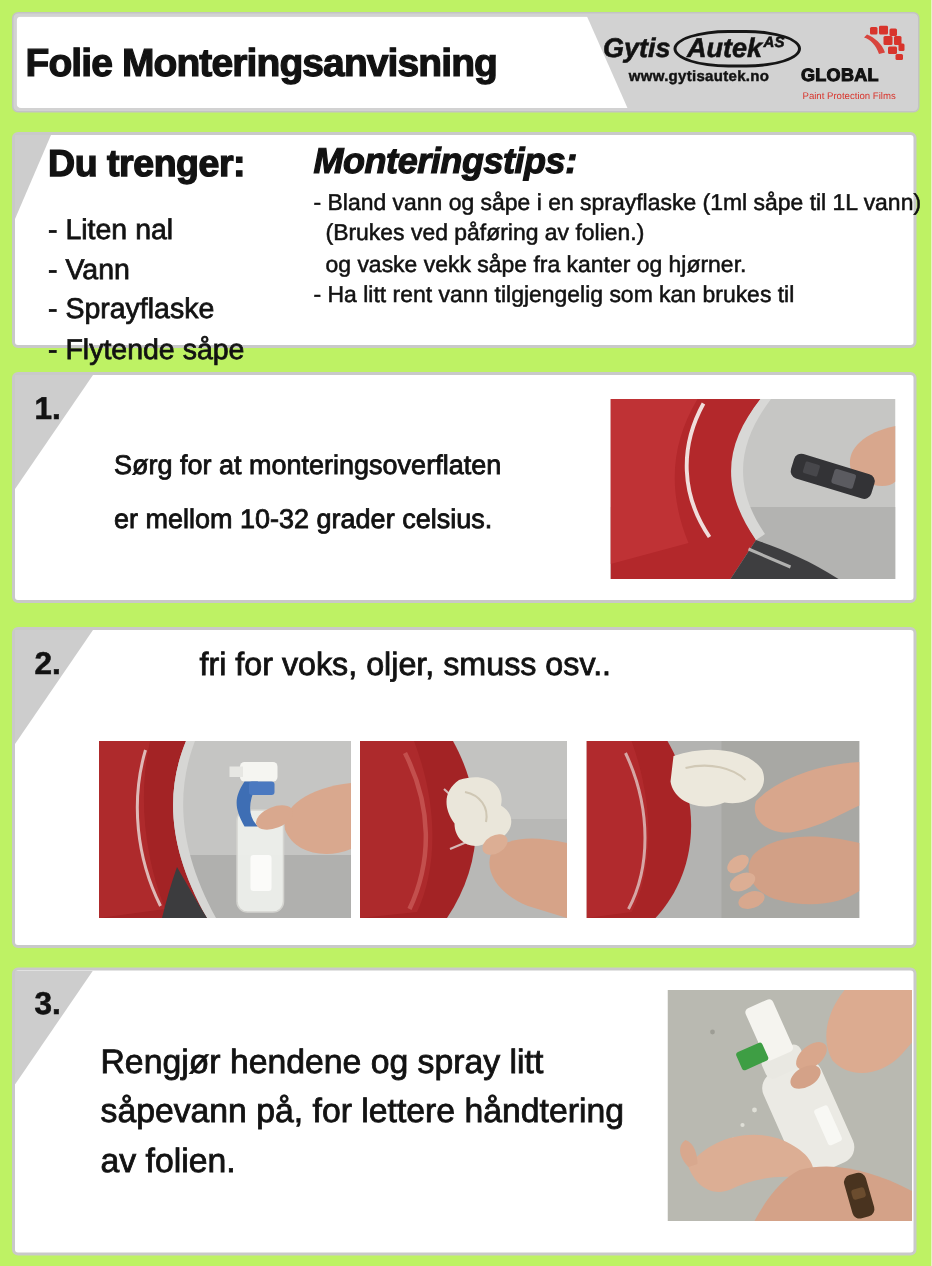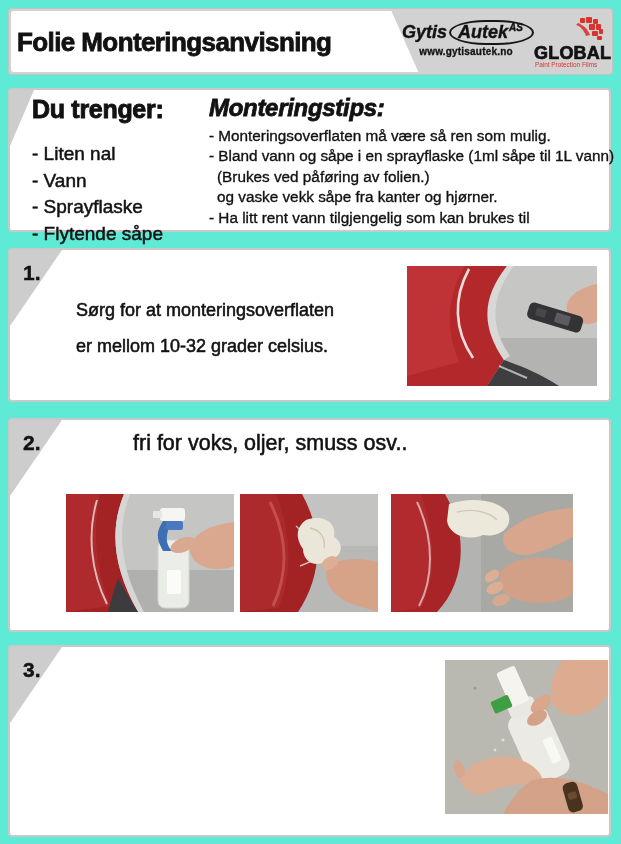--- a/index.html
+++ b/index.html
@@ -1,37 +1,37 @@
 <!DOCTYPE html>
 <html><head>
 <meta charset="utf-8">
 <style>
   html,body{margin:0;padding:0;background:#ffffff;}
-  .page{position:relative;width:621px;height:844px;background:#5eead4;
+  .page{position:relative;width:621px;height:844px;background:#bef264;
         font-family:"Liberation Sans",sans-serif;color:#121212;overflow:hidden;}
 
   
   .header-band{position:absolute;left:8px;top:8px;width:603px;height:65px;
                background:#d2d2d2;border:1px solid #c3c3c3;border-radius:4px;}
   .header-white{position:absolute;left:2px;top:2px;right:2px;bottom:2px;background:#ffffff;
                 clip-path:polygon(0 0,63.5% 0,68% 100%,0 100%);border-radius:3px 0 0 3px;}
   .page-title{position:absolute;left:8px;top:50%;transform:translateY(-50%);
               font-size:26px;font-weight:bold;letter-spacing:-0.6px;white-space:nowrap;
               -webkit-text-stroke:0.8px #121212;}
   .gytis{position:absolute;right:82px;top:11px;width:128px;text-align:center;}
   .gytis-row{font-style:italic;font-weight:bold;font-size:18px;white-space:nowrap;
              -webkit-text-stroke:0.4px #161616;}
   .gytis-oval{display:inline-block;border:2px solid #161616;border-radius:50%/58%;
               padding:0 9px 0 7px;margin-left:2px;position:relative;}
   .gytis-as{font-size:10px;font-weight:bold;font-style:italic;vertical-align:super;margin-left:1px;}
   .gytis-web{font-weight:bold;font-size:10px;letter-spacing:0.2px;margin-top:1px;
              -webkit-text-stroke:0.3px #161616;}
   .global{position:absolute;right:8px;top:7px;width:70px;text-align:left;}
   .global-globe{position:absolute;right:0px;top:1px;}
-  .global-name{position:absolute;left:0;top:27px;font-size:18px;font-weight:bold;
+  .global-name{position:absolute;left:0;top:27px;font-size:12px;font-weight:bold;
                letter-spacing:0.2px;text-align:right;-webkit-text-stroke:0.7px #121212;}
   .global-tagline{position:absolute;left:1px;top:45px;font-size:6.4px;color:#d8342c;
                   white-space:nowrap;}
 
   
   .box{position:absolute;left:8px;width:599px;background:#fff;border:2px solid #c9c9c9;
        border-radius:4px;}
   .corner{position:absolute;left:0;top:0;background:#cdcdcd;}
   .corner-small{width:24px;height:56px;clip-path:polygon(0 0,100% 0,0 100%);}
   .corner-big{width:52px;height:76px;clip-path:polygon(0 0,100% 0,0 100%);}
@@ -111,21 +111,20 @@
     <div class="req-col">
       <div class="req-heading">Du trenger:</div>
       <div class="req-item">- Liten nal</div>
       <div class="req-item">- Vann</div>
       <div class="req-item">- Sprayflaske</div>
       <div class="req-item">- Flytende såpe</div>
     </div>
 
     <div class="tips-col">
       <div class="tips-heading">Monteringstips:</div>
-      <div class="tips-line">- Monteringsoverflaten må være så ren som mulig.</div>
       <div class="tips-line">- Bland vann og såpe i en sprayflaske (1ml såpe til 1L vann)</div>
       <div class="tips-line cont">(Brukes ved påføring av folien.)</div>
       <div class="tips-line cont">og vaske vekk såpe fra kanter og hjørner.</div>
       <div class="tips-line">- Ha litt rent vann tilgjengelig som kan brukes til</div>
     </div>
   </div>
 
   <div class="box step1-box">
     <div class="corner corner-big"></div>
     <div class="step-num">1.</div>
@@ -217,20 +216,25 @@
           <ellipse cx="104" cy="94" rx="9" ry="5.5" fill="#dcae94" transform="rotate(-25 104 94)"></ellipse>
           <ellipse cx="110" cy="106" rx="9" ry="5.5" fill="#d8a88e" transform="rotate(-18 110 106)"></ellipse>
         </g>
       </svg>
     </div>
   </div>
 
   <div class="box step3-box">
     <div class="corner corner-big"></div>
     <div class="step-num">3.</div>
+    <div class="step3-text">
+      <div>Rengjør hendene og spray litt</div>
+      <div>såpevann på, for lettere håndtering</div>
+      <div>av folien.</div>
+    </div>
     <svg class="step3-photo" width="163" height="154" viewBox="0 0 163 154">
       <rect width="163" height="154" fill="#b9b9b1"></rect>
       <circle cx="30" cy="28" r="1.6" fill="#9d9d95"></circle>
       <circle cx="58" cy="18" r="1.2" fill="#a5a59d"></circle>
       <g transform="rotate(-24 86 70)">
         <rect x="66" y="50" width="42" height="74" rx="11" fill="#edece6" opacity="0.96"></rect>
         <rect x="73" y="38" width="28" height="16" rx="5" fill="#e9e8e2"></rect>
         <rect x="77" y="4" width="20" height="38" rx="3" fill="#f5f4ef"></rect>
         <rect x="60" y="28" width="19" height="13" rx="2" fill="#3e9e44"></rect>
         <rect x="92" y="84" width="10" height="26" rx="2" fill="#f8f8f4"></rect>

